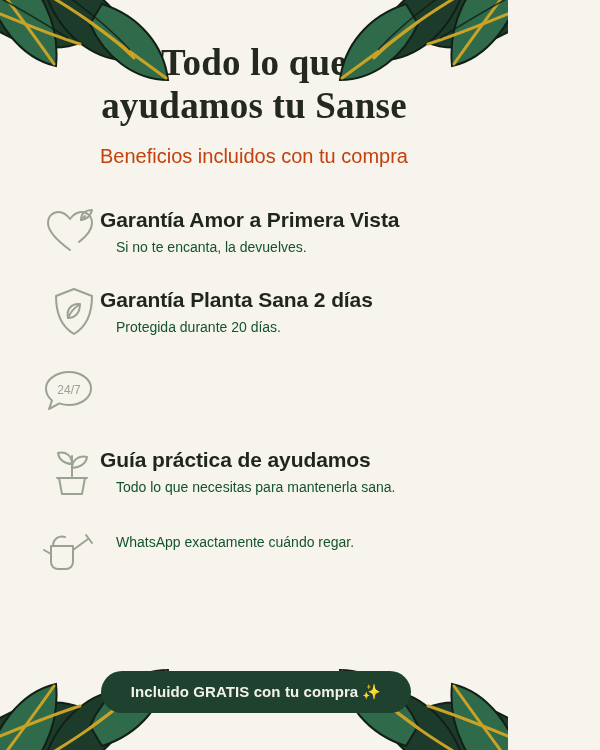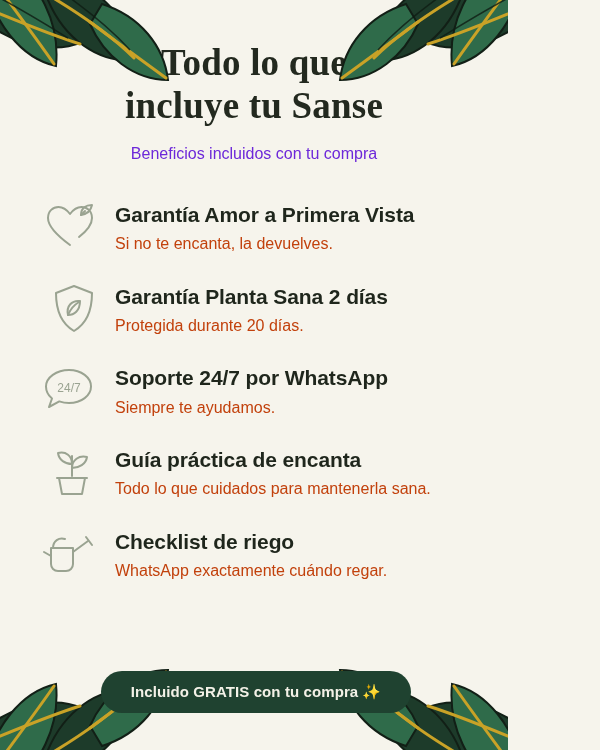--- a/index.html
+++ b/index.html
@@ -42,34 +42,34 @@
     font-family: "Liberation Serif", serif;
     font-size: 37px;
     line-height: 1.16;
     color: #23291f;
     font-weight: 700;
     letter-spacing: .2px;
   }
   .title .l2 { display: block; }
   .subtitle {
     margin-top: 17px;
-    font-size: 16px;
-    color: #6d28d9;
+    font-size: 20px;
+    color: #c2410c;
     font-weight: 400;
   }
 
   
   .list {
     margin: 36px auto 0;
     width: 430px;
   }
   .item {
     display: flex;
     align-items: flex-start;
-    gap: 20px;
+    gap: 5px;
     margin-bottom: 26px;
   }
   .item:last-child { margin-bottom: 0; }
   .icon-wrap {
     width: 56px;
     min-width: 56px;
     height: 54px;
     display: flex;
     align-items: center;
     justify-content: flex-end;
@@ -79,23 +79,24 @@
   .texts { padding-top: 3px; }
   .item-title {
     font-size: 21px;
     color: #1f261c;
     font-weight: 700;
     line-height: 1.2;
     letter-spacing: -.1px;
   }
   .item-sub {
     margin-top: 6px;
-    font-size: 16px;
-    color: #c2410c;
+    font-size: 14px;
+    color: #14532d;
     line-height: 1.35;
+    margin-left: 16px;
   }
 
   
   .footer {
     position: absolute;
     left: 4px;
     right: 0;
     bottom: 37px;
     display: flex;
     justify-content: center;
@@ -191,21 +192,21 @@
         <path d="M0 -18 C 22 12 46 44 64 70"></path>
         <path d="M60 2 C 90 20 124 44 144 64"></path>
         <path d="M100 28 C 124 46 154 68 176 84"></path>
       </g>
     </svg>
   </div>
 
   <div class="header">
     <h1 class="title">
       <span class="l1">Todo lo que</span>
-      <span class="l2">incluye tu Sanse</span>
+      <span class="l2">ayudamos tu Sanse</span>
     </h1>
     <div class="subtitle">Beneficios incluidos con tu compra</div>
   </div>
 
   <div class="list">
 
     <div class="item">
       <div class="icon-wrap">
         <svg width="50" height="46" viewBox="0 0 50 46" fill="none" stroke="#9aa391" stroke-width="2" stroke-linecap="round" stroke-linejoin="round">
           <path d="M25 41 C 10 30 3 22 3 14 C 3 7 8 3 13.5 3 C 18 3 22 6 25 10 C 28 6 32 3 36.5 3 C 42 3 47 7 47 14 C 47 20 43 26 34 33"></path>
@@ -232,55 +233,50 @@
         <div class="item-sub">Protegida durante 20 días.</div>
       </div>
     </div>
 
     <div class="item">
       <div class="icon-wrap">
         <svg width="52" height="46" viewBox="0 0 52 46" fill="none" stroke="#9aa391" stroke-width="2" stroke-linecap="round" stroke-linejoin="round">
           <path d="M26 3 C 38.5 3 48 10.5 48 19.5 C 48 28.5 38.5 36 26 36 C 22.5 36 19.2 35.4 16.3 34.4 L 6 40 L 9 31.5 C 5.3 28.4 3 24.2 3 19.5 C 3 10.5 13.5 3 26 3 Z"></path>
           <text x="26" y="25" font-family="Liberation Sans, sans-serif" font-size="12" fill="#9aa391" stroke="none" text-anchor="middle">24/7</text>
         </svg>
-      </div>
-      <div class="texts">
-        <div class="item-title">Soporte 24/7 por WhatsApp</div>
-        <div class="item-sub">Siempre te ayudamos.</div>
       </div>
     </div>
 
     <div class="item">
       <div class="icon-wrap">
         <svg width="46" height="52" viewBox="0 0 46 52" fill="none" stroke="#9aa391" stroke-width="2" stroke-linecap="round" stroke-linejoin="round">
           <path d="M23 30 C 23 22 23 16 23 10"></path>
           <path d="M23 18 C 16 18 10 14 9 7 C 17 5 23 10 23 18 Z"></path>
           <path d="M23 22 C 30 22 37 18 38 11 C 30 9 23 14 23 22 Z"></path>
           <path d="M10 32 H 36 L 33 48 H 13 Z"></path>
           <path d="M8 32 H 38"></path>
         </svg>
       </div>
       <div class="texts">
-        <div class="item-title">Guía práctica de encanta</div>
-        <div class="item-sub">Todo lo que cuidados para mantenerla sana.</div>
+        <div class="item-title">Guía práctica de ayudamos</div>
+        <div class="item-sub">Todo lo que necesitas para mantenerla sana.</div>
       </div>
     </div>
 
     <div class="item">
       <div class="icon-wrap">
         <svg width="54" height="44" viewBox="0 0 54 44" fill="none" stroke="#9aa391" stroke-width="2" stroke-linecap="round" stroke-linejoin="round">
           <path d="M10 16 H 32 V 32 C 32 36 29 39 25 39 H 17 C 13 39 10 36 10 32 Z"></path>
           <path d="M32 20 L 47 9"></path>
           <path d="M45 5 L 51 13"></path>
           <path d="M12 16 C 12 9 18 5 24 7"></path>
           <path d="M10 24 L 3 20"></path>
         </svg>
       </div>
       <div class="texts">
-        <div class="item-title">Checklist de riego</div>
         <div class="item-sub">WhatsApp exactamente cuándo regar.</div>
       </div>
     </div>
 
   </div>
 
   <div class="footer">
     <button class="pill">Incluido GRATIS con tu compra ✨</button>
   </div>
 

